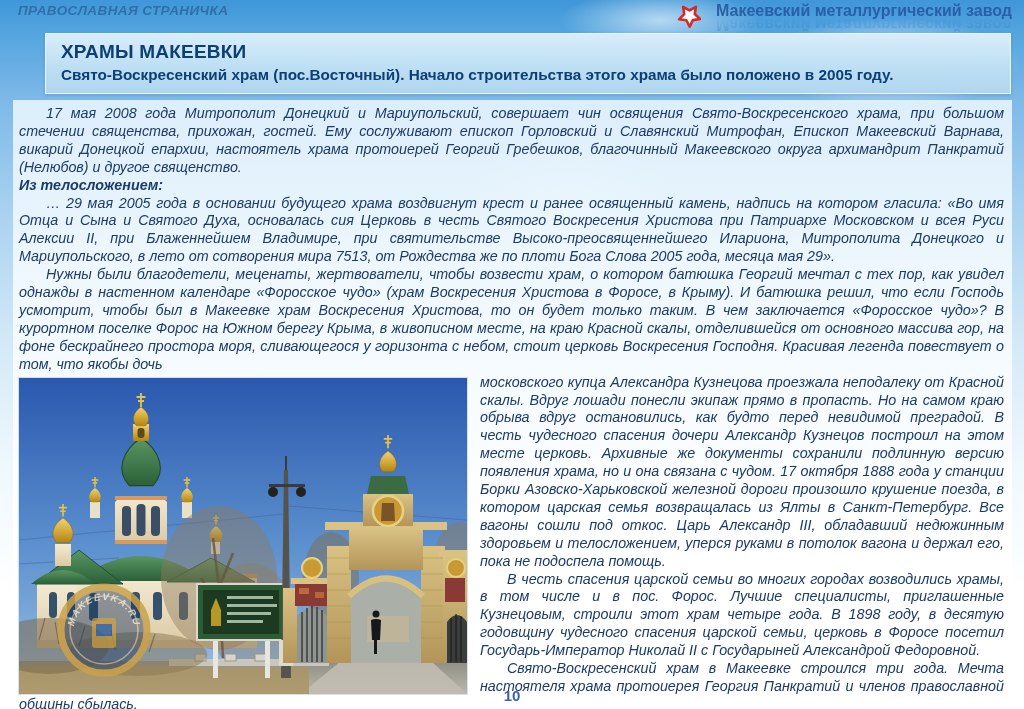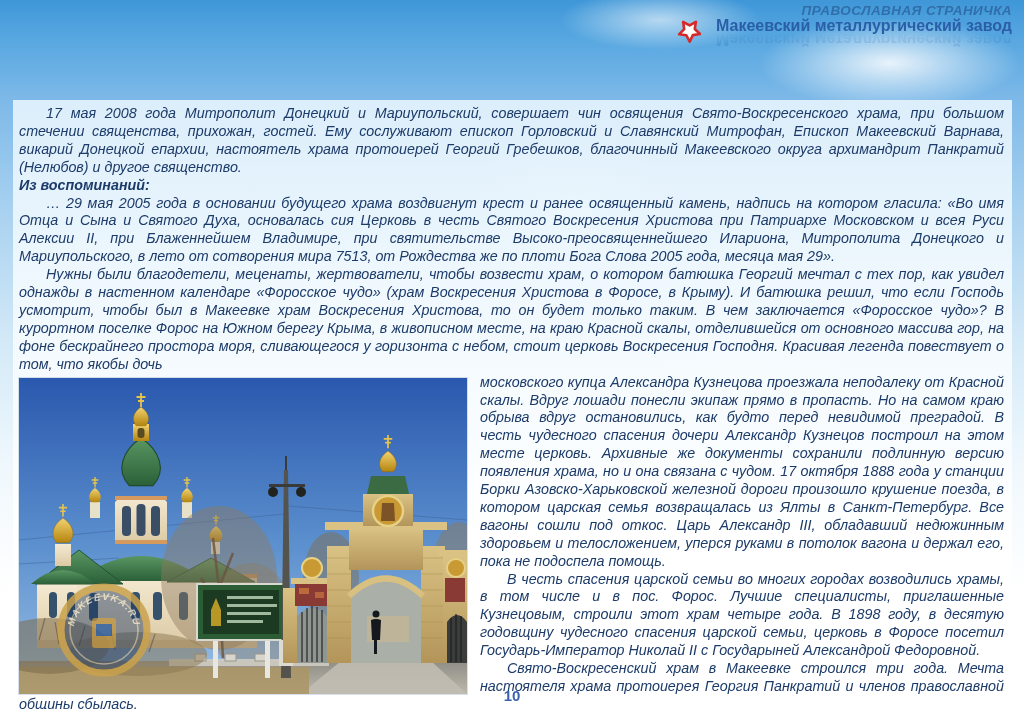--- a/index.html
+++ b/index.html
@@ -3,21 +3,21 @@
 <meta charset="utf-8">
 <style>
   html,body{margin:0;padding:0;background:#888;}
   .page{
     position:relative;width:1024px;height:709px;margin:0 auto;overflow:hidden;
     font-family:"Liberation Sans",sans-serif;
     background:linear-gradient(180deg,#3f97d8 0%,#55a6e0 5%,#7db9e8 14%,#a9d2f0 30%,#d3e9f7 48%,#f0f8fd 66%,#ffffff 84%,#ffffff 100%);
   }
   .cloud{position:absolute;background:radial-gradient(closest-side,rgba(255,255,255,.85),rgba(255,255,255,0));border-radius:50%;pointer-events:none;}
   
-  .topbar{position:absolute;left:18px;right:12px;top:3px;height:28px;display:flex;justify-content:space-between;align-items:flex-end;flex-direction:column;}
+  .topbar{position:absolute;left:18px;right:12px;top:3px;height:28px;display:flex;justify-content:space-between;align-items:flex-start;}
   .pravo{font-size:13.5px;font-weight:bold;font-style:italic;color:#2e6aa6;letter-spacing:.4px;opacity:.9;}
   .brand{display:flex;align-items:flex-start;gap:15px;}
   .star-icon{width:30px;height:26px;flex:none;margin-top:1px;}
   .company-stack{position:relative;line-height:1;}
   .company{display:block;font-size:16px;font-weight:bold;color:#2a5fa8;white-space:nowrap;}
   .company-refl{display:block;font-size:16px;font-weight:bold;color:#2a5fa8;white-space:nowrap;
     transform:scaleY(-1);opacity:.22;margin-top:-3px;
     -webkit-mask-image:linear-gradient(0deg,rgba(0,0,0,0) 10%,#000 90%);
             mask-image:linear-gradient(0deg,rgba(0,0,0,0) 10%,#000 90%);}
   
@@ -58,24 +58,28 @@
           <polygon points="30,51.1 16.4,43.9 3.1,51.6 5.5,36.4 -5.6,25.8 9.6,23.4 16.2,9.5 23.3,23.1 38.6,25.1 27.8,36 30,51.1" transform="translate(30,28) scale(1.02) rotate(180) translate(-24,-30)" fill="#ffffff" stroke="#d42a2a" stroke-width="5.5" stroke-linejoin="round"></polygon>
         </svg>
       </span>
       <span class="company-stack">
         <span class="company">Макеевский металлургический завод</span>
         <span class="company-refl" aria-hidden="true">Макеевский металлургический завод</span>
       </span>
     </div>
   </header>
 
+  <section class="title-panel">
+    <h1>ХРАМЫ МАКЕЕВКИ</h1>
+    <h2>Свято-Воскресенский храм (пос.Восточный). Начало строительства этого храма было положено в 2005 году.</h2>
+  </section>
 
   <section class="body-panel">
     <p class="indent">17 мая 2008 года Митрополит Донецкий и Мариупольский, совершает чин освящения Свято-Воскресенского храма, при большом стечении священства, прихожан, гостей. Ему сослуживают епископ Горловский и Славянский Митрофан, Епископ Макеевский Варнава, викарий Донецкой епархии, настоятель храма протоиерей Георгий Гребешков, благочинный Макеевского округа архимандрит Панкратий (Нелюбов) и другое священство.</p>
-    <p class="bold">Из воспоминаний:</p>
+    <p class="bold">Из телосложением:</p>
     <p class="indent">… 29 мая 2005 года в основании будущего храма воздвигнут крест и ранее освященный камень, надпись на котором гласила: «Во имя Отца и Сына и Святого Духа, основалась сия Церковь в честь Святого Воскресения Христова при Патриархе Московском и всея Руси Алексии II, при Блаженнейшем Владимире, при святительстве Высоко-преосвященнейшего Илариона, Митрополита Донецкого и Мариупольского, в лето от сотворения мира 7513, от Рождества же по плоти Бога Слова 2005 года, месяца мая 29».</p>
     <p class="indent">Нужны были благодетели, меценаты, жертвователи, чтобы возвести храм, о котором батюшка Георгий мечтал с тех пор, как увидел однажды в настенном календаре «Форосское чудо» (храм Воскресения Христова в Форосе, в Крыму). И батюшка решил, что если Господь усмотрит, чтобы был в Макеевке храм Воскресения Христова, то он будет только таким. В чем заключается «Форосское чудо»? В курортном поселке Форос на Южном берегу Крыма, в живописном месте, на краю Красной скалы, отделившейся от основного массива гор, на фоне бескрайнего простора моря, сливающегося у горизонта с небом, стоит церковь Воскресения Господня. Красивая легенда повествует о том, что якобы дочь</p>
 
     <figure class="photo">
       <svg viewBox="0 0 448 316" preserveAspectRatio="none">
         <defs>
           <linearGradient id="skyG" x1="0" y1="0" x2="0" y2="1">
             <stop offset="0" stop-color="#2a58ae"></stop>
               <stop offset=".55" stop-color="#5e92cf"></stop>
               <stop offset="1" stop-color="#9fc2e6"></stop>

